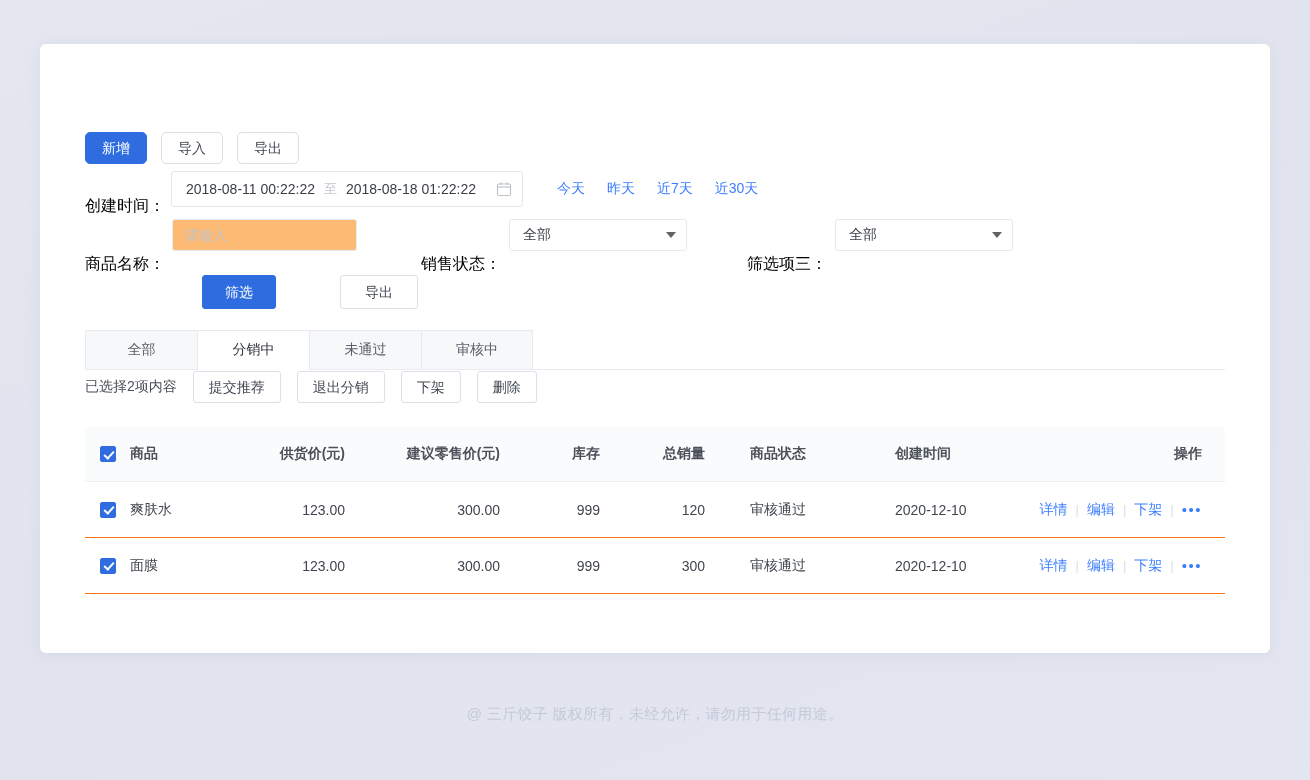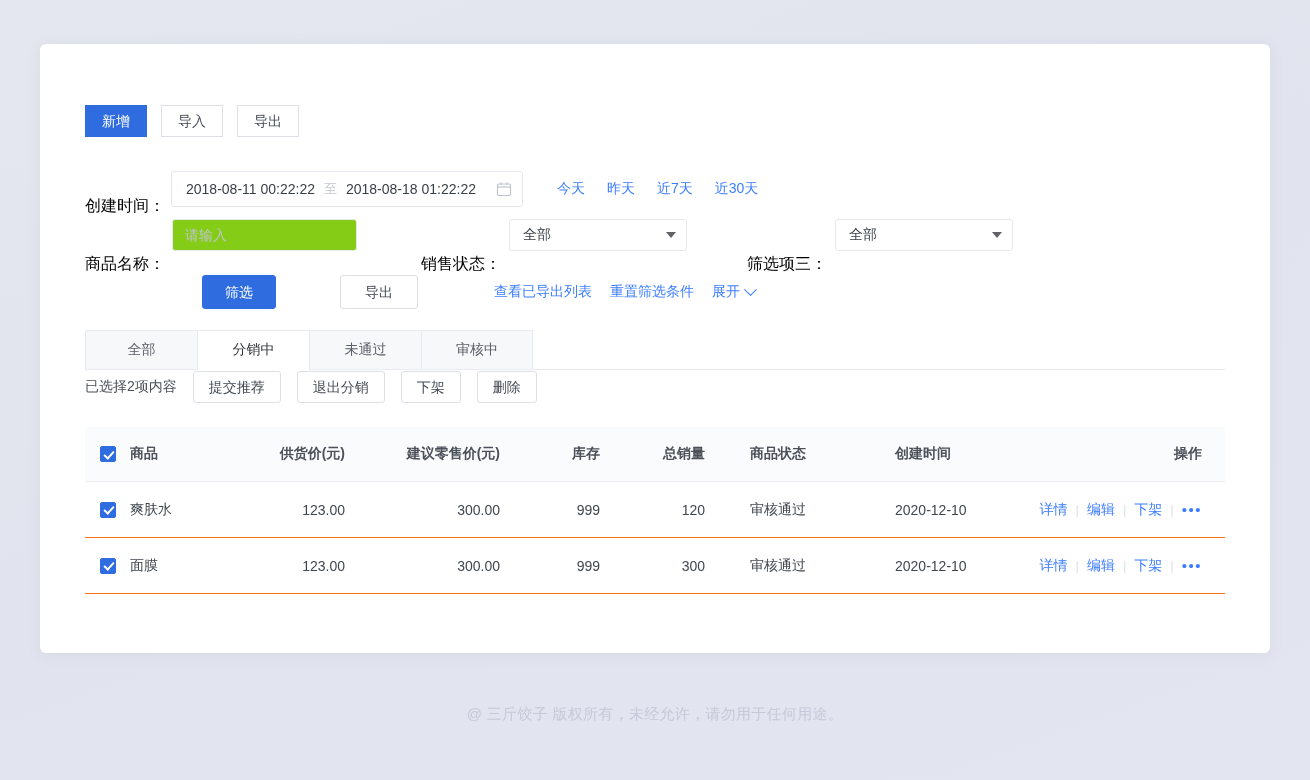--- a/index.html
+++ b/index.html
@@ -19,24 +19,24 @@
     width: 1230px; height: 609px;
     background: #ffffff;
     border-radius: 6px;
     box-shadow: 0 2px 14px rgba(120,130,160,0.10);
   }
 
   
   .toolbar { position: absolute; left: 45px; top: 61px; display: flex; gap: 14px; }
   .btn {
     height: 32px; min-width: 62px; padding: 0 16px;
-    border: 1px solid #dcdfe6; border-radius: 0;
+    border: 1px solid #dcdfe6; border-radius: 5px;
     background: #fff; color: #444a54;
     font-size: 14px; line-height: 30px; text-align: center;
-    cursor: pointer; white-space: nowrap;
+    cursor: pointer; white-space: nowrap; margin-top: 27px;
   }
   .btn.primary {
     background: #2f6ce0; border-color: #2f6ce0; color: #fff;
   }
 
   
   .row-date {
     position: absolute; left: 45px; top: 117px;
     display: flex; align-items: center;
   }
@@ -63,21 +63,21 @@
   
   .row-filters {
     position: absolute; left: 45px; top: 175px;
     display: flex; align-items: center;
   }
   .fgroup { display: flex; align-items: flex-start; }
   .text-input {
     margin-left: 7px;
     width: 185px; height: 32px;
     border: 1px solid #e6e9ee; border-radius: 3px;
-    background: #84cc16; padding: 0 12px;
+    background: #fdba74; padding: 0 12px;
     font-size: 14px; color: #3b4048;
     font-family: inherit;
   }
   .text-input::placeholder { color: #c0c4cc; }
   .select-box {
     margin-left: 8px;
     width: 178px; height: 32px;
     border: 1px solid #e6e9ee; border-radius: 3px;
     background: #fff;
     display: flex; align-items: center;
@@ -269,28 +269,20 @@
       <div class="select-box">
         <span>全部</span>
         <span class="caret"></span>
       </div>
     </div>
   </div>
 
   <div class="row-actions">
     <div class="btn-filter">筛选</div>
     <div class="btn-export2">导出</div>
-    <div class="action-links">
-      <span class="alink">查看已导出列表</span>
-      <span class="alink">重置筛选条件</span>
-      <span class="alink with-chev">
-        <span>展开</span>
-        <span class="chev"></span>
-      </span>
-    </div>
   </div>
 
   <div class="tabs">
     <div class="tab">
       <span>全部</span>
     </div>
     <div class="tab active">
       <span>分销中</span>
     </div>
     <div class="tab">

